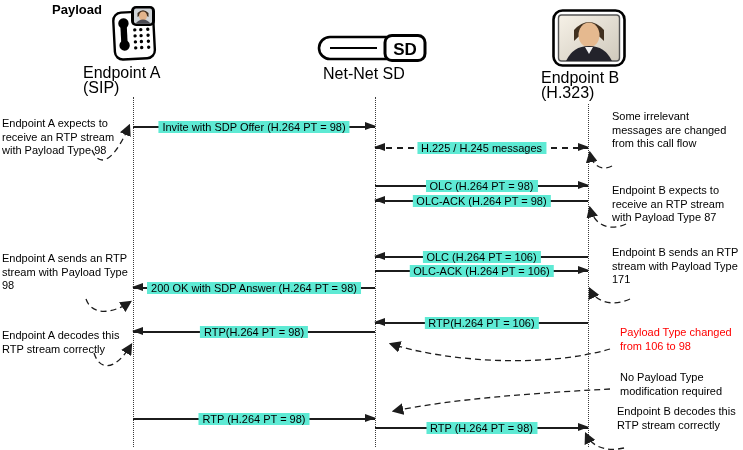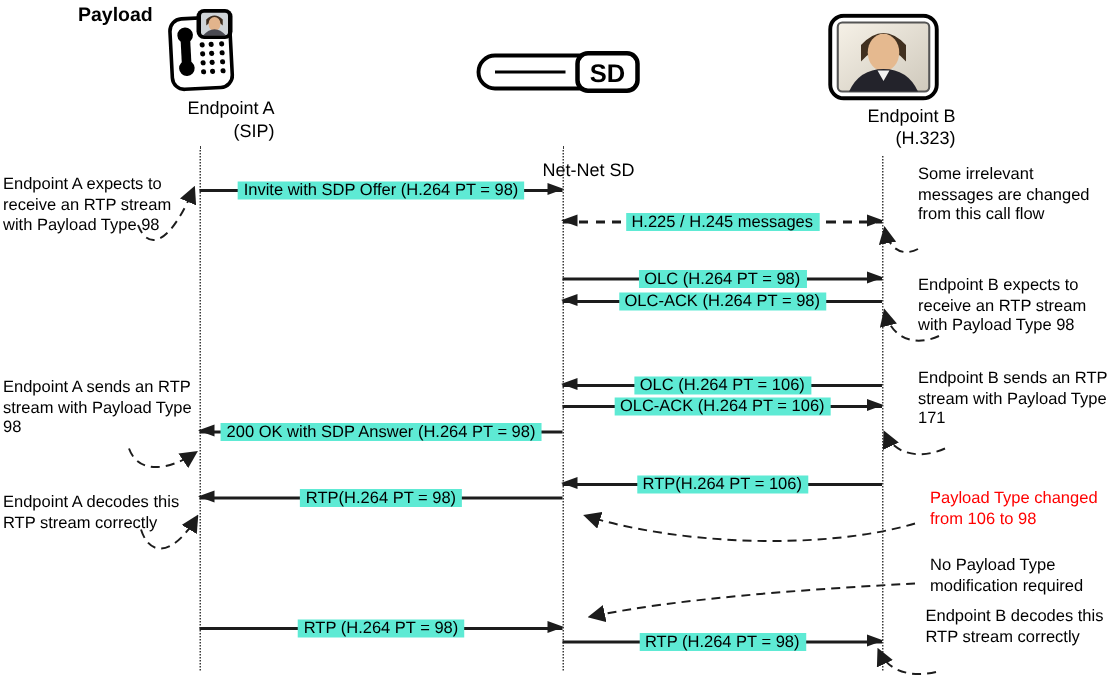--- a/index.html
+++ b/index.html
@@ -3,21 +3,21 @@
 <meta charset="utf-8">
 <style>
   html,body{margin:0;padding:0;background:#fff;}
   .stage{position:relative;width:743px;height:450px;background:#ffffff;
          font-family:"Liberation Sans",sans-serif;color:#000;overflow:hidden;}
 
   
   .lifeline{position:absolute;width:0;border-left:1.5px dotted #3a3a3a;}
 
   
-  .actor-label{position:absolute;text-align:right;font-size:12px;line-height:15px;}
+  .actor-label{position:absolute;text-align:left;font-size:16px;line-height:15px;}
   .caller{position:absolute;font-size:13px;font-weight:bold;}
 
   
   .msg{position:absolute;height:0;}
   .msg .line{position:absolute;left:0;right:0;top:-1px;height:1.5px;background:#1c1c1c;}
   .msg.dashed .line{background:repeating-linear-gradient(90deg,#1c1c1c 0 6px,transparent 6px 11px);}
   .msg .lbl{position:absolute;left:50%;top:0;transform:translate(-50%,-50%);
             background:#5eead4;padding:0 4px;font-size:11px;white-space:nowrap;}
   .ah{position:absolute;width:0;height:0;top:-5.5px;}
   .ah.r{right:-1px;border-left:11px solid #1c1c1c;border-top:4.5px solid transparent;border-bottom:4.5px solid transparent;}
@@ -73,21 +73,21 @@
   </div>
 
   <div class="icon-abs" style="left:317px;top:34px;">
     <svg width="112" height="30" viewBox="0 0 112 30">
       <rect x="2" y="3" width="103" height="22" rx="11" fill="#fff" stroke="#000" stroke-width="2.6"></rect>
       <line x1="13" y1="14" x2="60" y2="14" stroke="#000" stroke-width="2"></line>
       <rect x="68" y="1.5" width="40" height="25" rx="7" fill="#fff" stroke="#000" stroke-width="3"></rect>
       <text x="88" y="20.5" font-size="17" font-weight="bold" text-anchor="middle" font-family="Liberation Sans, sans-serif">SD</text>
     </svg>
   </div>
-  <div class="actor-label" style="left:323px;top:66px;width:100px;margin-top:40px;">
+  <div class="actor-label" style="left:323px;top:66px;width:100px;">
     <div>Net-Net SD</div>
   </div>
 
   <div class="icon-abs" style="left:552px;top:9px;">
     <svg width="74" height="59" viewBox="0 0 74 59">
       <rect x="1.5" y="1.5" width="71" height="55" rx="9" fill="#fff" stroke="#000" stroke-width="2.6"></rect>
       <defs>
         <linearGradient id="photoBg" x1="0" y1="0" x2="1" y2="1">
           <stop offset="0" stop-color="#f6f1e7"></stop>
             <stop offset="1" stop-color="#cfc9bc"></stop>
@@ -174,21 +174,21 @@
     <div class="line"></div>
     <span class="ah r"></span>
     <span class="lbl">RTP (H.264 PT = 98)</span>
   </div>
 
   <div class="note" style="left:2px;top:117px;width:128px;">Endpoint A expects to receive an RTP stream with Payload Type 98</div>
   <div class="note" style="left:2px;top:252px;width:128px;">Endpoint A sends an RTP stream with Payload Type 98</div>
   <div class="note" style="left:2px;top:329px;width:128px;">Endpoint A decodes this RTP stream correctly</div>
 
   <div class="note" style="left:612px;top:110px;width:128px;">Some irrelevant messages are changed from this call flow</div>
-  <div class="note" style="left:612px;top:184px;width:130px;">Endpoint B expects to receive an RTP stream with Payload Type 98</div>
+  <div class="note" style="left:612px;top:184px;width:130px;">Endpoint B expects to receive an RTP stream with Payload Type 87</div>
   <div class="note" style="left:612px;top:246px;width:128px;">Endpoint B sends an RTP stream with Payload Type 171</div>
   <div class="note red" style="left:620px;top:326px;width:122px;">Payload Type changed from 106 to 98</div>
   <div class="note" style="left:617px;top:405px;width:126px;">Endpoint B decodes this RTP stream correctly</div>
   <div class="note" style="left:620px;top:371px;width:120px;">No Payload Type modification required</div>
 
   <svg class="overlay" width="743" height="450" viewBox="0 0 743 450">
     <defs>
       <marker id="arr" viewBox="0 0 10 10" refX="8" refY="5" markerWidth="9" markerHeight="9" orient="auto">
         <path d="M0,0 L10,5 L0,10 z" fill="#1c1c1c"></path>
       </marker>

